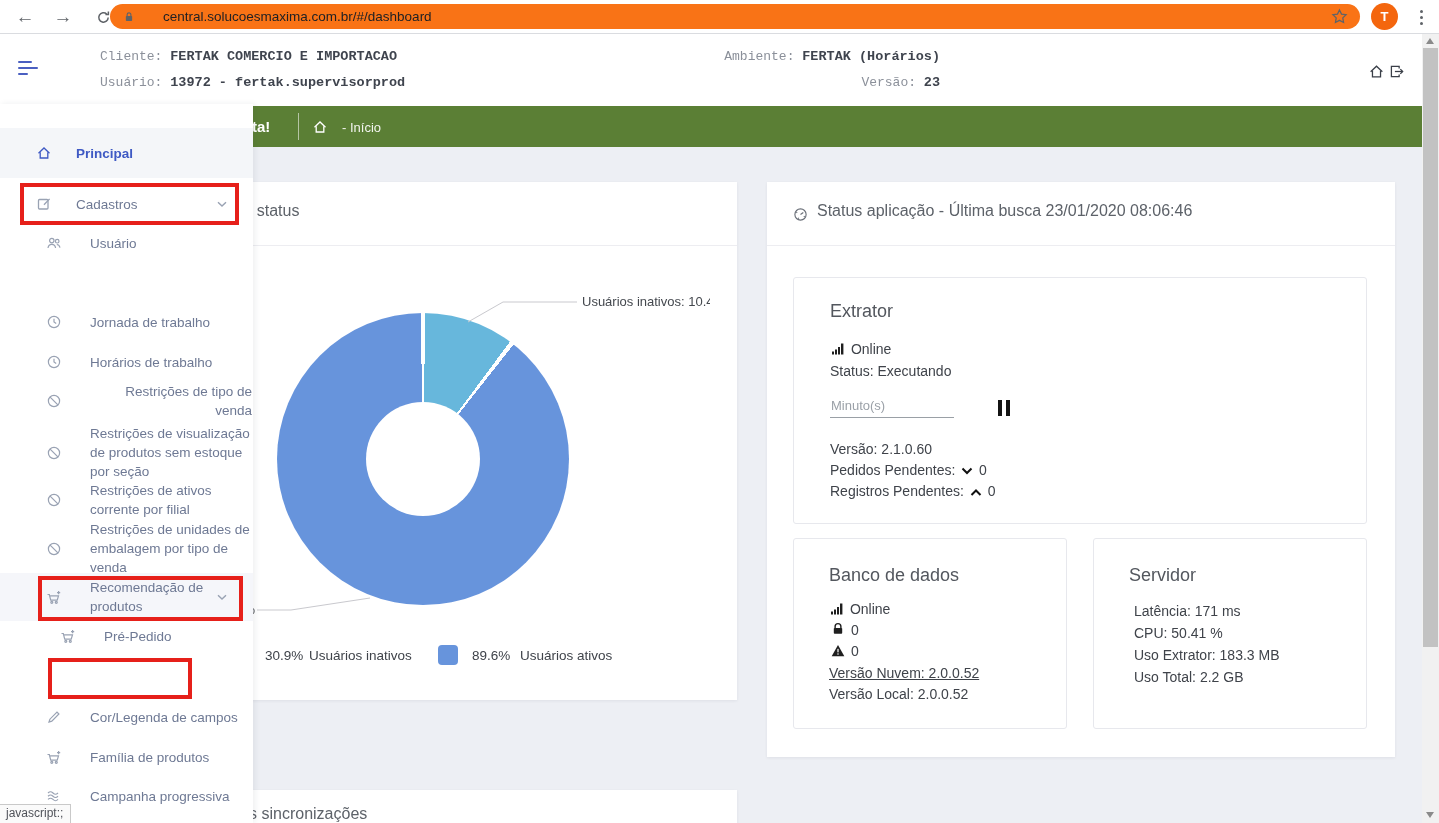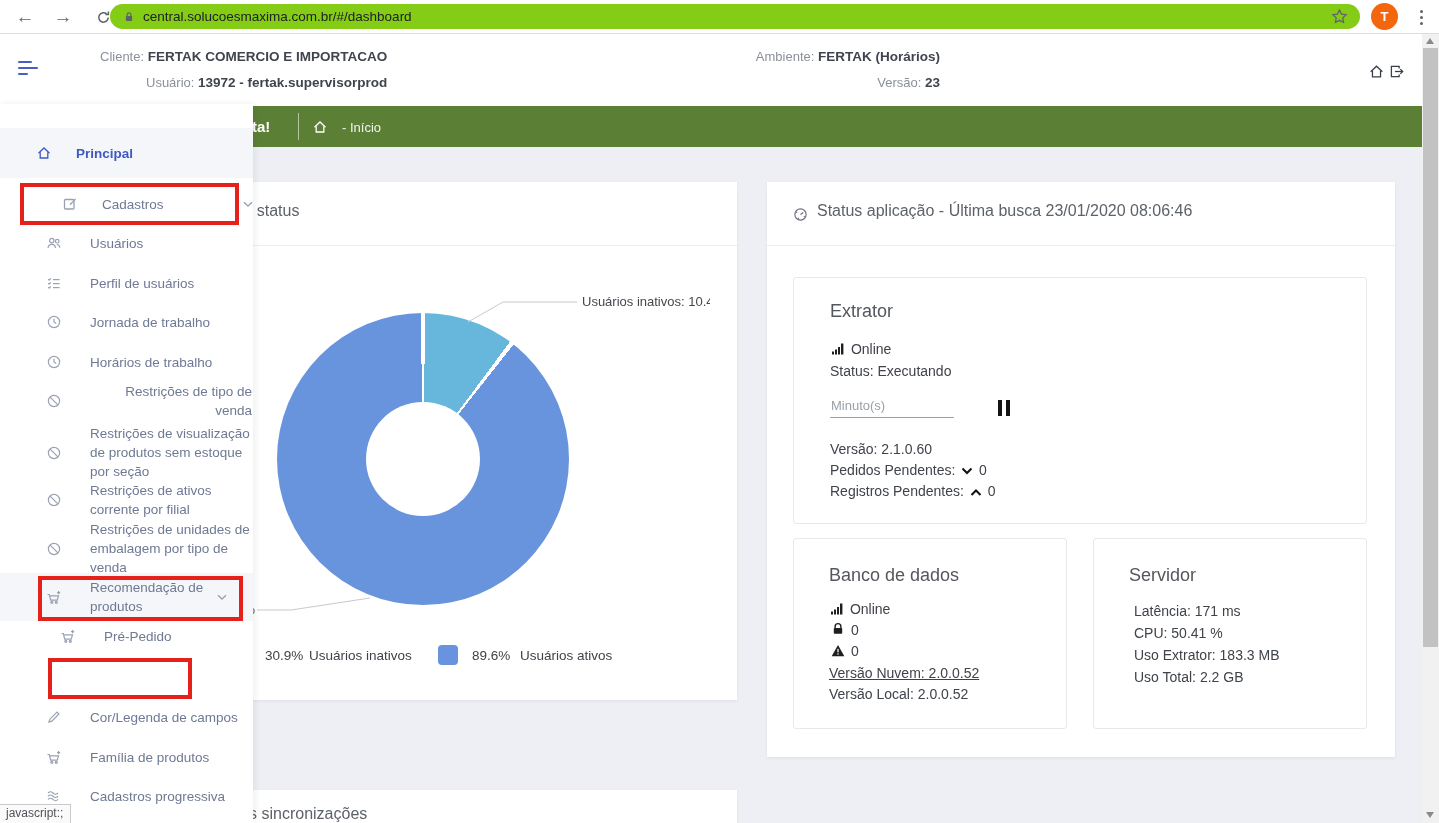--- a/index.html
+++ b/index.html
@@ -6,32 +6,32 @@
   .stage{position:relative;width:1439px;height:823px;overflow:hidden;
          font-family:"Liberation Sans","DejaVu Sans",sans-serif;
          -webkit-font-smoothing:antialiased;}
   .abs{position:absolute;}
   svg{display:block;}
 
   
   .browser{left:0;top:0;width:1439px;height:33px;background:#fff;border-bottom:1px solid #dadce0;z-index:70;}
   .nav-btn{top:4px;width:26px;height:26px;display:flex;align-items:center;justify-content:center;
            color:#5f6368;font-size:19px;cursor:pointer;}
-  .omnibox{left:110px;top:4px;width:1250px;height:25px;background:#84cc16;border-radius:13px;
-           display:flex;align-items:center;}
+  .omnibox{left:110px;top:4px;width:1250px;height:25px;background:#f97316;border-radius:13px;
+           display:flex;align-items:center;gap:20px;}
   .omnibox .url{font-size:13.5px;color:#202124;margin-left:8px;white-space:nowrap;}
   .omni-lock{margin-left:13px;}
   .omni-star{position:absolute;right:12px;top:4px;}
   .avatar{left:1371px;top:3px;width:27px;height:27px;border-radius:50%;
           color:#fff;font-size:13px;font-weight:700;display:flex;align-items:center;justify-content:center;}
   .kebab{left:1414px;top:6px;width:14px;height:22px;display:flex;flex-direction:column;align-items:center;justify-content:center;gap:3px;}
   .kebab i{width:3px;height:3px;border-radius:50%;background:#5f6368;}
 
   
-  .app-header{left:0;top:33px;width:1144px;height:71px;background:#fff;z-index:2;}
+  .app-header{left:0;top:33px;width:1144px;height:71px;background:#fff;z-index:2;font-family:Liberation Mono, monospace;}
   .burger{left:18px;top:61px;width:22px;height:18px;cursor:pointer;}
   .burger i{display:block;height:2px;border-radius:1px;background:#4a5fc1;margin-bottom:4px;}
   .burger i:nth-child(1){width:14px;}
   .burger i:nth-child(2){width:20px;}
   .burger i:nth-child(3){width:10px;}
   .hdr-line{font-size:13px;color:#8b909a;white-space:nowrap;}
   .hdr-line b{color:#3f444e;font-size:13.5px;font-weight:700;}
   .hdr-right{text-align:right;}
 
   
@@ -237,21 +237,21 @@
     <div class="nav-item lvl1 principal" style="top:37px;height:24px;">
       <span class="ic">
           <svg width="16" height="16" viewBox="0 0 16 16" fill="none" stroke="#3e59c4" stroke-width="1.3">
             <path d="M2.5 8.2 8 3l5.5 5.2"></path>
             <path d="M4.2 7.3V13h7.6V7.3"></path>
           </svg>
         </span>
       <span class="nav-label">Principal</span>
     </div>
 
-    <div class="nav-item lvl1" style="top:88px;height:24px;margin-left:26px;">
+    <div class="nav-item lvl1" style="top:88px;height:24px;">
       <span class="ic">
           <svg width="16" height="16" viewBox="0 0 16 16" fill="none" stroke="#99a2b3" stroke-width="1.3">
             <rect x="2.5" y="3.5" width="9.5" height="9.5" rx="1"></rect>
             <path d="M8 8.8 13.6 2.9"></path>
           </svg>
         </span>
       <span class="nav-label">Cadastros</span>
       <span class="nav-chevron">
           <svg width="10" height="7" viewBox="0 0 10 7" fill="none" stroke="#99a2b3" stroke-width="1.4">
             <path d="M1 1.2 5 5l4-3.8"></path>
@@ -261,36 +261,23 @@
 
     <div class="nav-item lvl2" style="top:127px;height:24px;">
       <span class="ic">
           <svg width="16" height="16" viewBox="0 0 16 16" fill="none" stroke="#99a2b3" stroke-width="1.2">
             <circle cx="5.8" cy="5.6" r="2.2"></circle>
             <path d="M2 13c.4-2.5 2-3.7 3.8-3.7S9.2 10.5 9.6 13"></path>
             <circle cx="11.2" cy="6.2" r="1.8"></circle>
             <path d="M10.8 9.5c1.7.2 2.8 1.3 3.2 3.2"></path>
           </svg>
         </span>
-      <span class="nav-label">Usuários</span>
-    </div>
-
-    <div class="nav-item lvl2" style="top:167px;height:24px;">
-      <span class="ic">
-          <svg width="16" height="16" viewBox="0 0 16 16" fill="none" stroke="#99a2b3" stroke-width="1.2">
-            <path d="M2.2 4.2l1 1 1.6-1.8"></path>
-            <path d="M7 4.6h6.6"></path>
-            <path d="M2.2 8.2l1 1 1.6-1.8"></path>
-            <path d="M7 8.6h6.6"></path>
-            <path d="M2.2 12.2l1 1 1.6-1.8"></path>
-            <path d="M7 12.6h6.6"></path>
-          </svg>
-        </span>
-      <span class="nav-label">Perfil de usuários</span>
-    </div>
+      <span class="nav-label">Usuário</span>
+    </div>
+
 
     <div class="nav-item lvl2" style="top:206px;height:24px;">
       <span class="ic">
           <svg width="16" height="16" viewBox="0 0 16 16" fill="none" stroke="#99a2b3" stroke-width="1.2">
             <circle cx="8" cy="8" r="5.6"></circle>
             <path d="M8 4.8V8l2.2 1.6"></path>
           </svg>
         </span>
       <span class="nav-label">Jornada de trabalho</span>
     </div>
@@ -397,21 +384,21 @@
     </div>
 
     <div class="nav-item lvl2" style="top:680px;height:24px;">
       <span class="ic">
           <svg width="16" height="16" viewBox="0 0 16 16" fill="none" stroke="#99a2b3" stroke-width="1.2">
             <path d="M2 5c2-1.8 3-1.8 5 0s3 1.8 5 0"></path>
             <path d="M2 8.2c2-1.8 3-1.8 5 0s3 1.8 5 0"></path>
             <path d="M2 11.4c2-1.8 3-1.8 5 0s3 1.8 5 0"></path>
           </svg>
         </span>
-      <span class="nav-label">Cadastros progressiva</span>
+      <span class="nav-label">Campanha progressiva</span>
     </div>
   </div>
 
   <div class="redbox" style="left:20px;top:183px;width:219px;height:42px;"></div>
   <div class="redbox" style="left:38px;top:576px;width:205px;height:45px;"></div>
   <div class="redbox" style="left:48px;top:658px;width:144px;height:41px;"></div>
 
   <div class="abs status-tip">javascript:;</div>
 
   <div class="abs scrollbar">
@@ -422,21 +409,21 @@
 
   <div class="abs app-header">
     <div class="abs burger" style="left:18px;top:28px;">
         <i></i>
         <i></i>
         <i></i>
       </div>
     <div class="abs hdr-line" style="left:100px;top:16px;">
       <span>Cliente:</span> <b>FERTAK COMERCIO E IMPORTACAO</b>
     </div>
-    <div class="abs hdr-line" style="left:100px;top:42px;margin-left:46px;">
+    <div class="abs hdr-line" style="left:100px;top:42px;">
       <span>Usuário:</span> <b>13972 - fertak.supervisorprod</b>
     </div>
     <div class="abs hdr-line hdr-right" style="right:204px;top:16px;">
       <span>Ambiente:</span> <b>FERTAK (Horários)</b>
     </div>
     <div class="abs hdr-line hdr-right" style="right:204px;top:42px;">
       <span>Versão:</span> <b>23</b>
     </div>
     <span class="abs" style="left:1368px;top:30px;">
       <svg width="17" height="17" viewBox="0 0 16 16" fill="none" stroke="#3a3f48" stroke-width="1.2">

